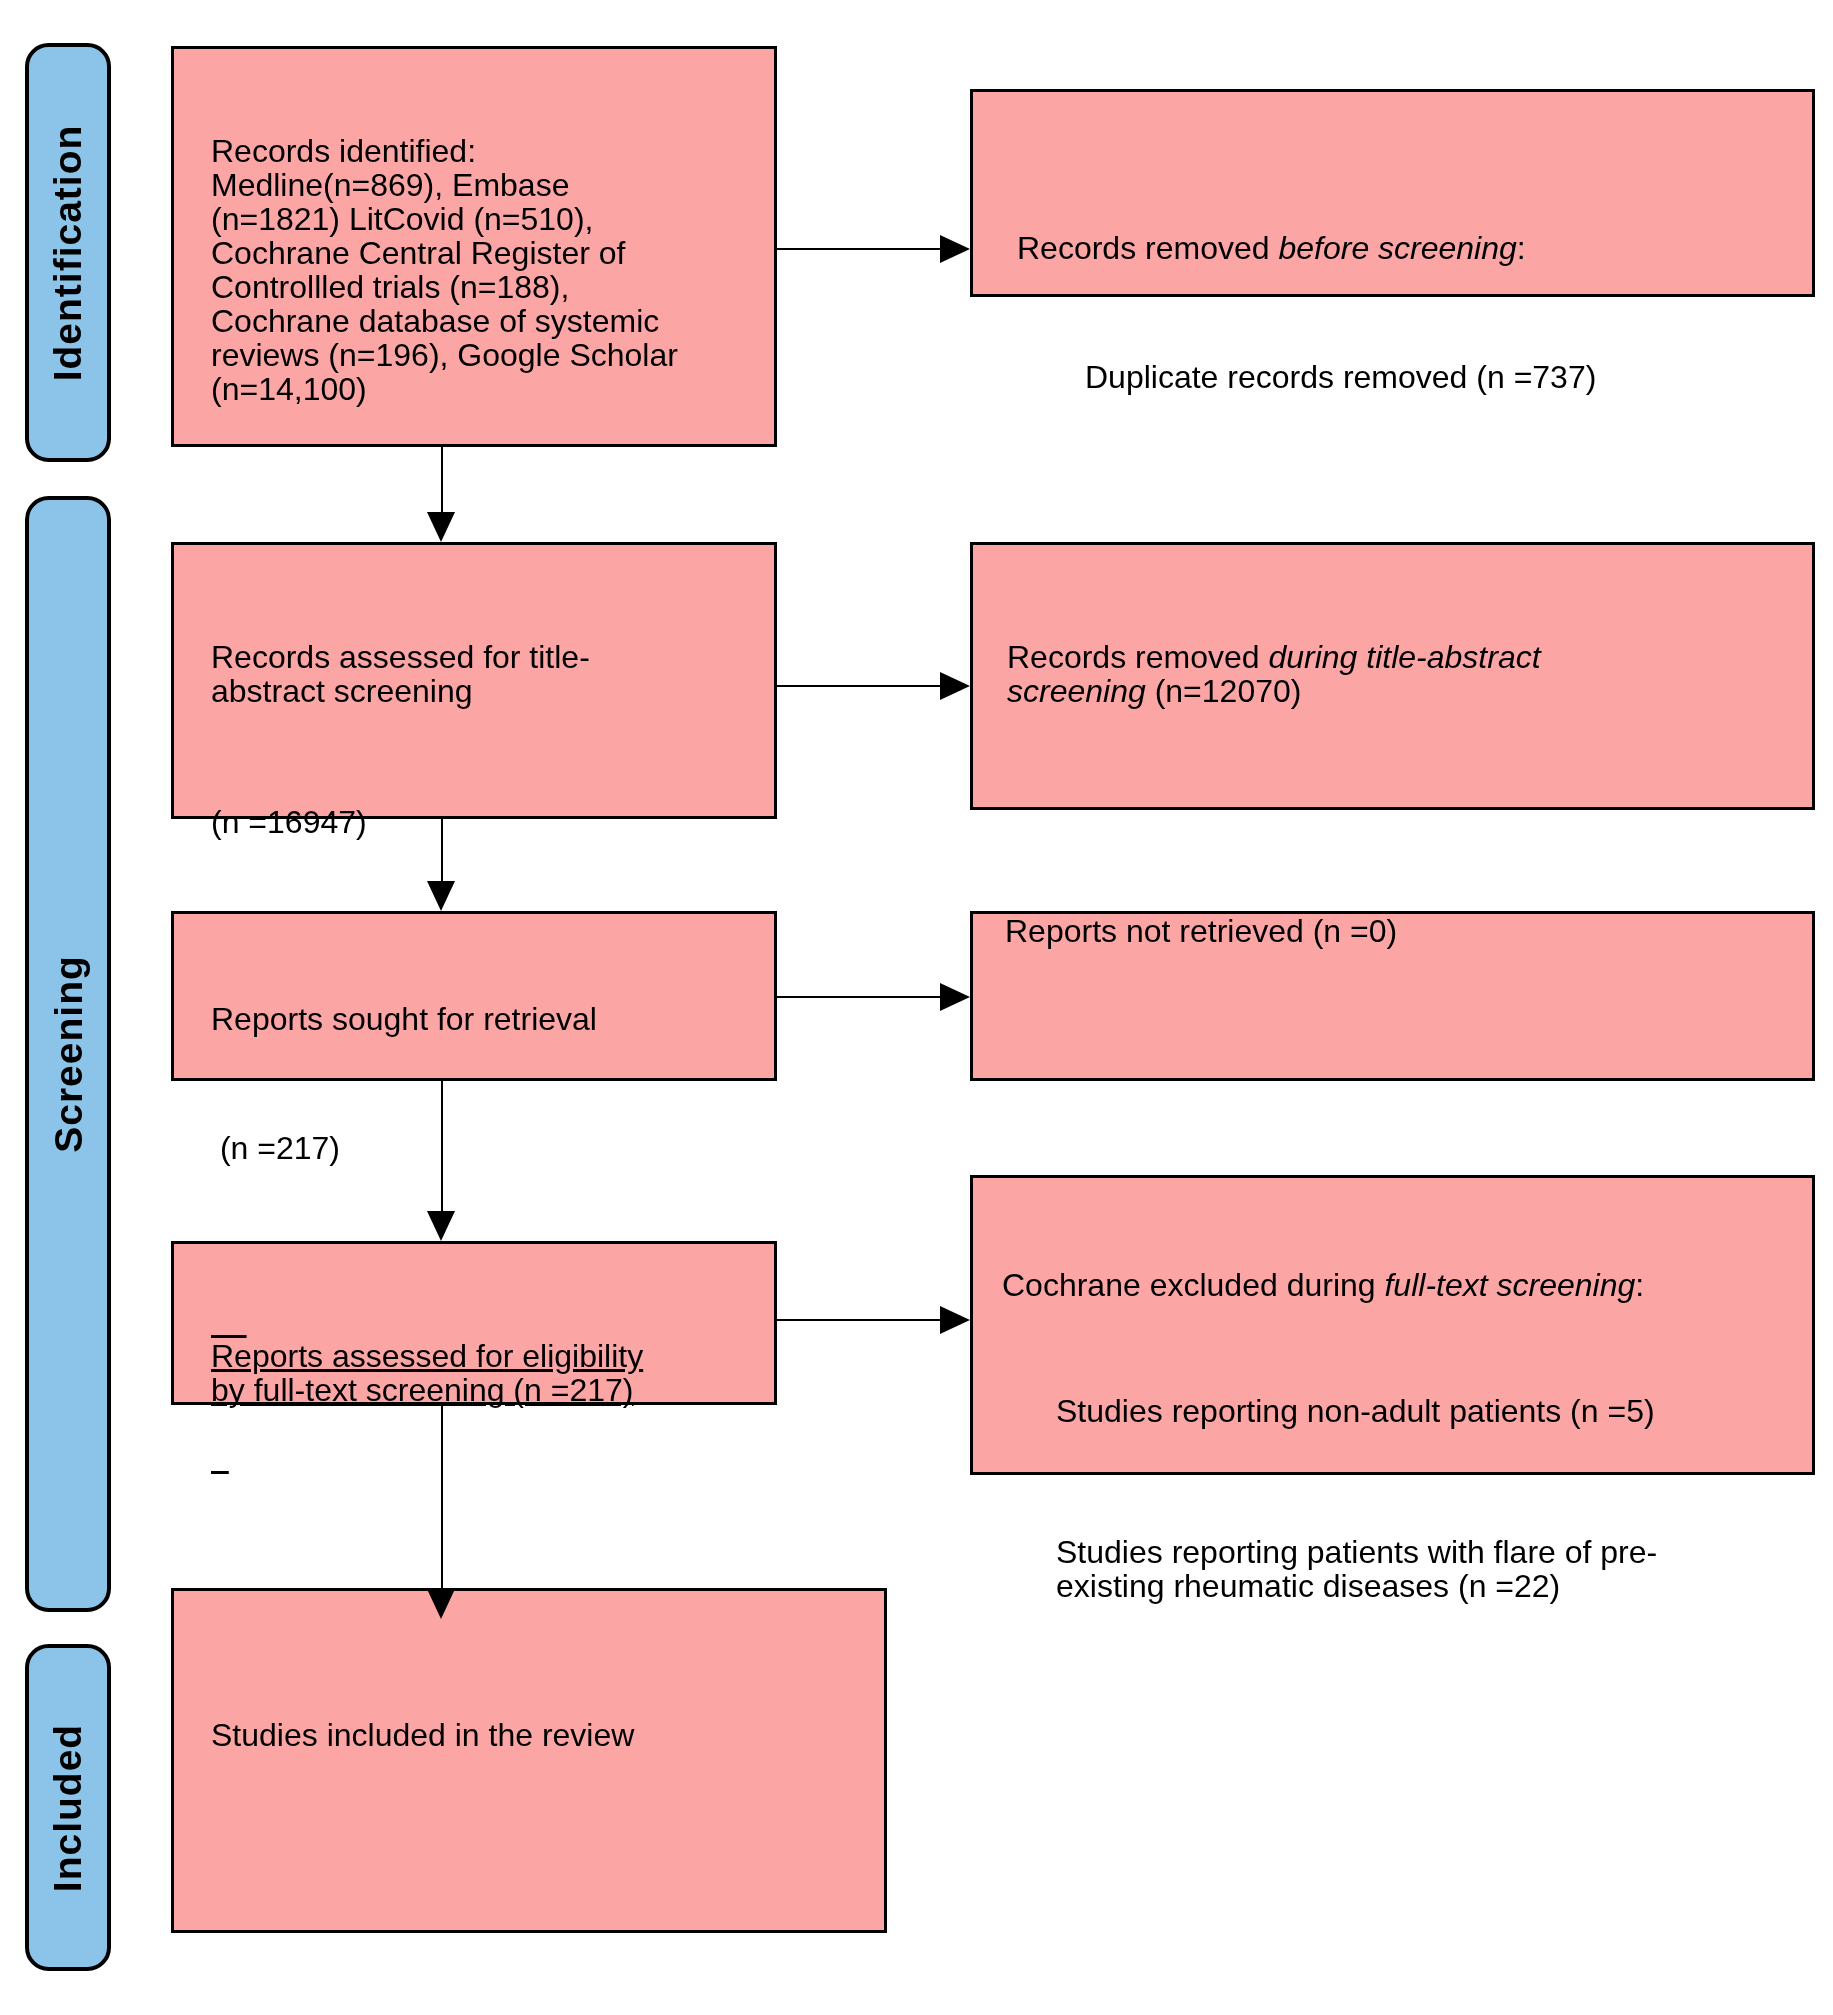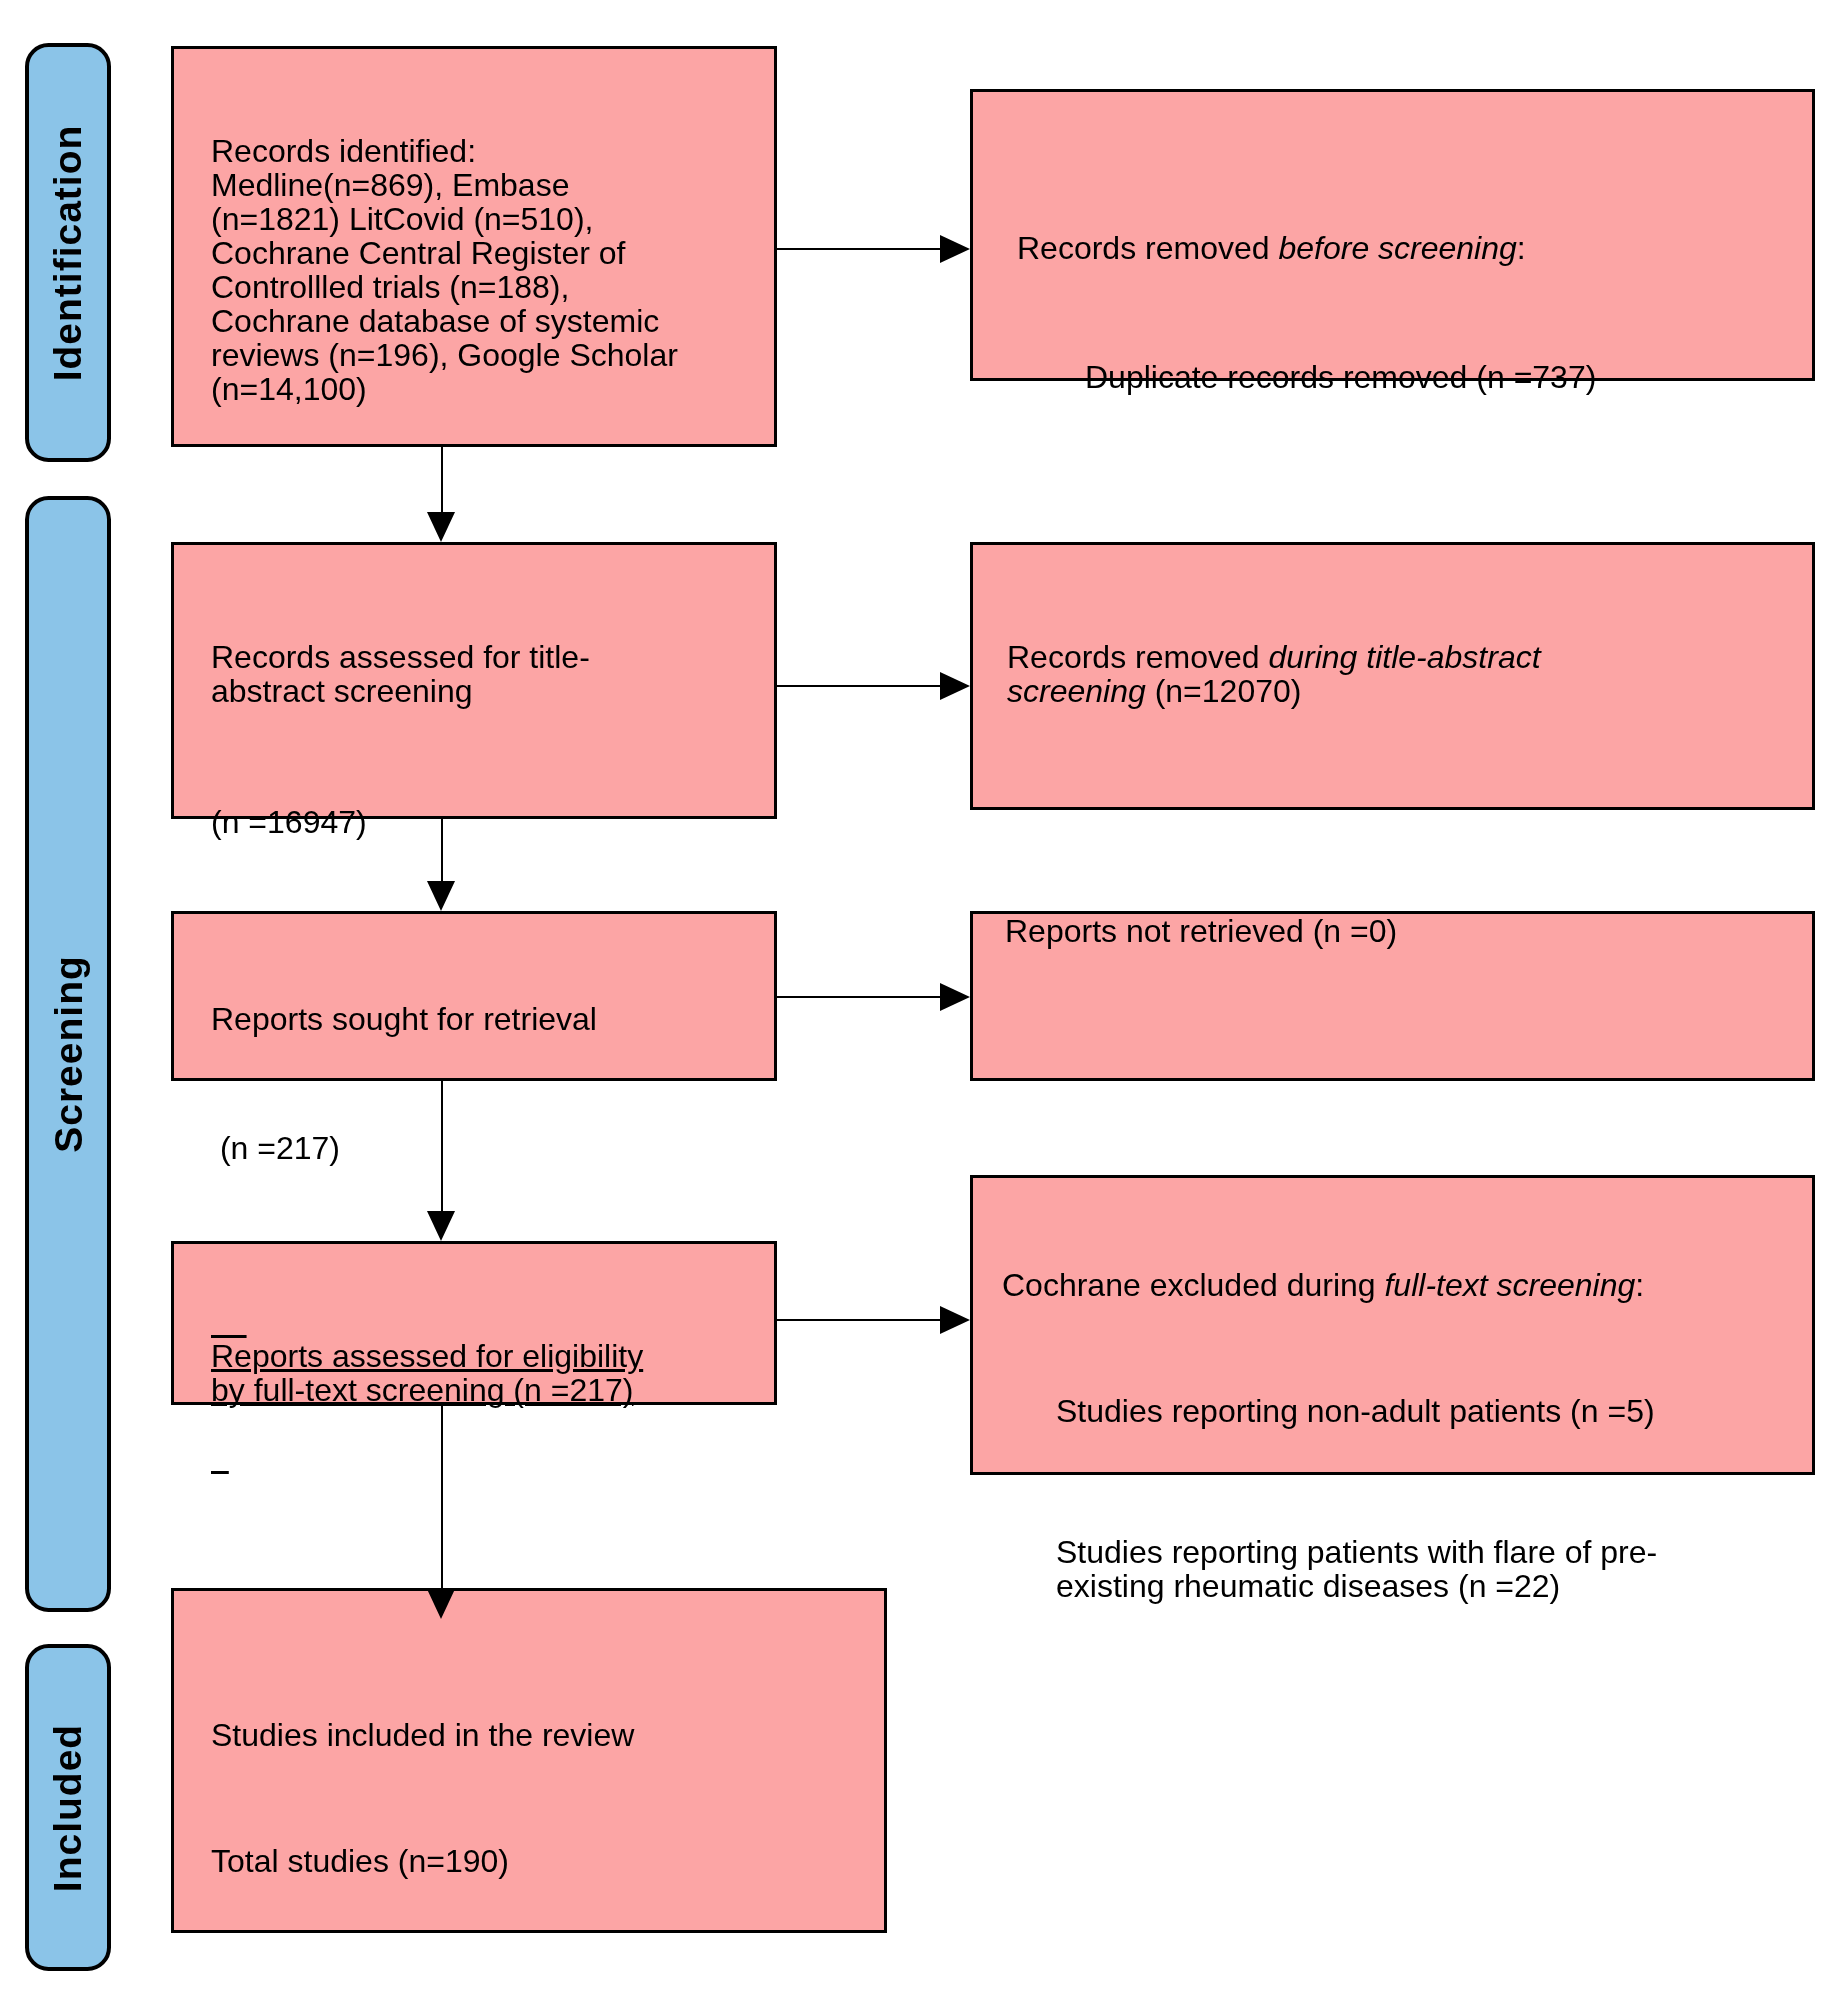--- a/index.html
+++ b/index.html
@@ -47,21 +47,21 @@
     background: #fca5a5;
     border: 3.9px solid #000000;
     box-sizing: border-box;
     font-size: 32px;
     line-height: 34px;
     white-space: pre;
   }
   .em { font-style: italic; }
 
   .box-records-identified { left: 171px; top: 46px;  width: 606px; height: 401px; padding: 17px 14.7px 0 37px; }
-  .box-removed-before     { left: 970px; top: 89px; width: 845px; height: 292px; padding: 71px 29px 0 44px; }
+  .box-removed-before     { left: 970px; top: 89px; width: 845px; height: 208px; padding: 71px 29px 0 44px; }
   .box-title-abstract     { left: 171px; top: 542px; width: 606px; height: 277px; padding: 27px 14.7px 0 37px; }
   .box-removed-during     { left: 970px; top: 542px; width: 845px; height: 268px; padding: 27px 29px 0 34px; }
   .box-reports-sought     { left: 171px; top: 911px; width: 606px; height: 170px; padding: 19.5px 14.7px 0 37px; }
   .box-not-retrieved      { left: 970px; top: 911px; width: 845px; height: 170px; padding: 0 29px 0 32px; display: flex; }
   .box-reports-assessed   { left: 171px; top: 1241px; width: 606px; height: 164px; padding: 27px 14.7px 0 37px; text-decoration: underline; }
   .box-reports-excluded   { left: 970px; top: 1175px; width: 845px; height: 300px; padding: 22px 19.5px 0 29px; }
   .box-studies-included   { left: 171px; top: 1588px; width: 716px; height: 345px; padding: 59px 14.7px 0 37px; }
 
   .para-gap   { margin-top: 29px; }
   .para-gap-sm{ margin-top: 27px; }
@@ -162,21 +162,20 @@
 
   <div class="box box-reports-excluded">
     <div><span>Cochrane excluded during </span><span class="em">full-text screening</span><span>:</span></div>
     <div class="excl-item">Studies reporting non-adult patients (n =5)</div>
     <div class="excl-item2">Studies reporting patients with flare of pre-
 existing rheumatic diseases (n =22)</div>
   </div>
 
   <div class="box box-studies-included">
     <div>Studies included in the review</div>
-    <div class="para-gap-9">Total studies (n=190)</div>
     
   </div>
 
   <div class="vline v1-line"></div>
   <div class="vhead v1-head"></div>
 
   <div class="vline v2-line"></div>
   <div class="vhead v2-head"></div>
 
   <div class="vline v3-line"></div>

